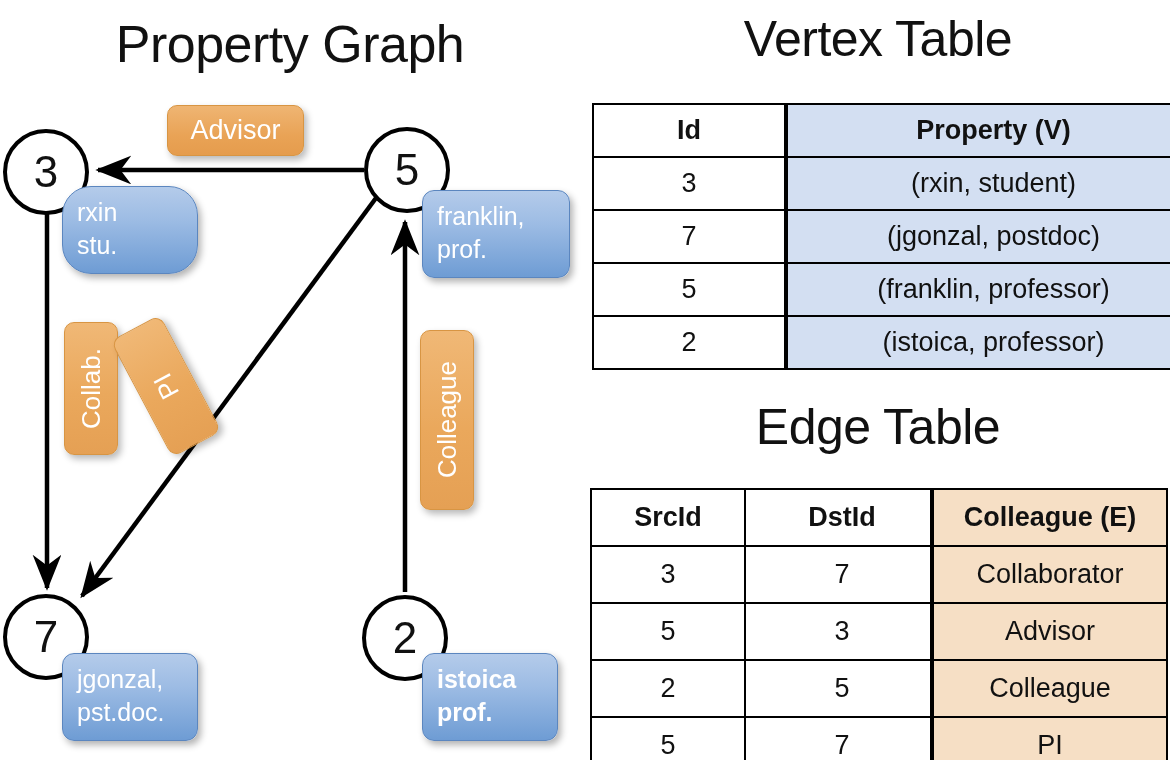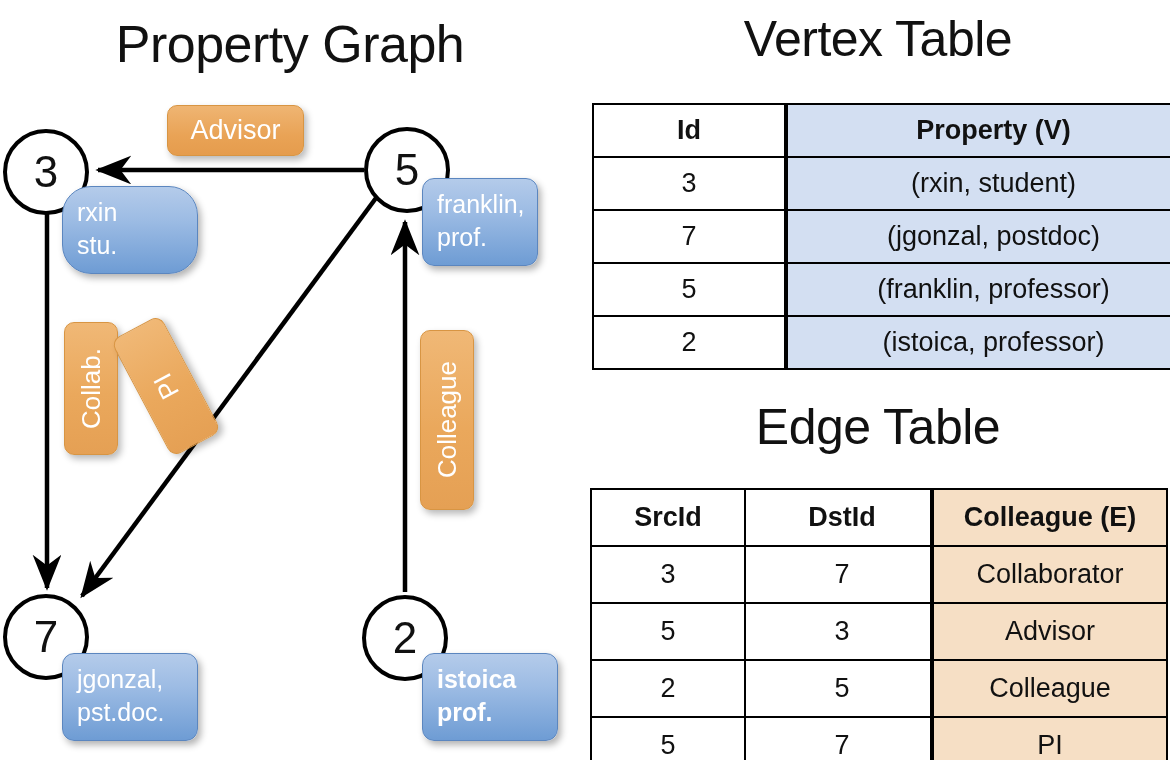--- a/index.html
+++ b/index.html
@@ -70,21 +70,21 @@
     border: 1px solid #5b86bf;
     box-shadow: 3px 4px 7px rgba(0,0,0,0.30);
     color: #ffffff;
     font-size: 25px;
     line-height: 1.32;
     padding: 9px 0 9px 14px;
     box-sizing: border-box;
     z-index: 4;
   }
   #prop-rxin      { left: 62px;  top: 186px; width: 136px; height: 88px; border-radius: 29px; }
-  #prop-franklin  { left: 422px; top: 178px; width: 116px; height: 88px; }
+  #prop-franklin  { left: 422px; top: 190px; width: 148px; height: 88px; }
   #prop-jgonzal   { left: 62px;  top: 653px; width: 136px; height: 88px; }
   #prop-istoica   { left: 422px; top: 653px; width: 136px; height: 88px; font-weight: bold; }
 
   
   .edge-label {
     position: absolute;
     border-radius: 10px;
     background: linear-gradient(to bottom, #f0b876 0%, #eaa85c 55%, #e5a054 100%);
     border: 1px solid #d89543;
     box-shadow: 3px 4px 7px rgba(0,0,0,0.28);

